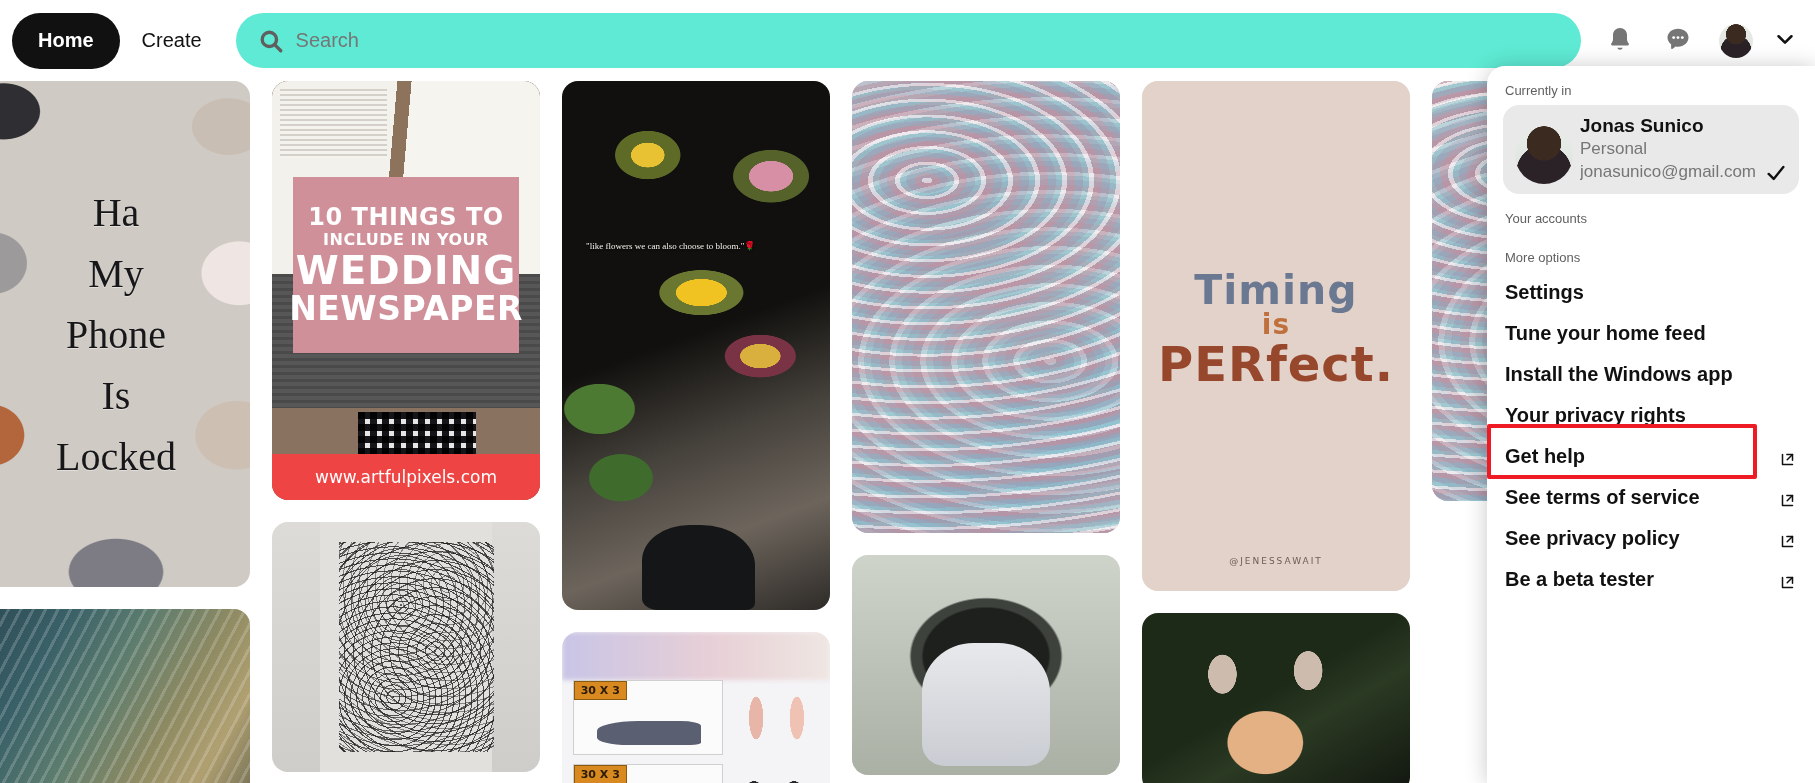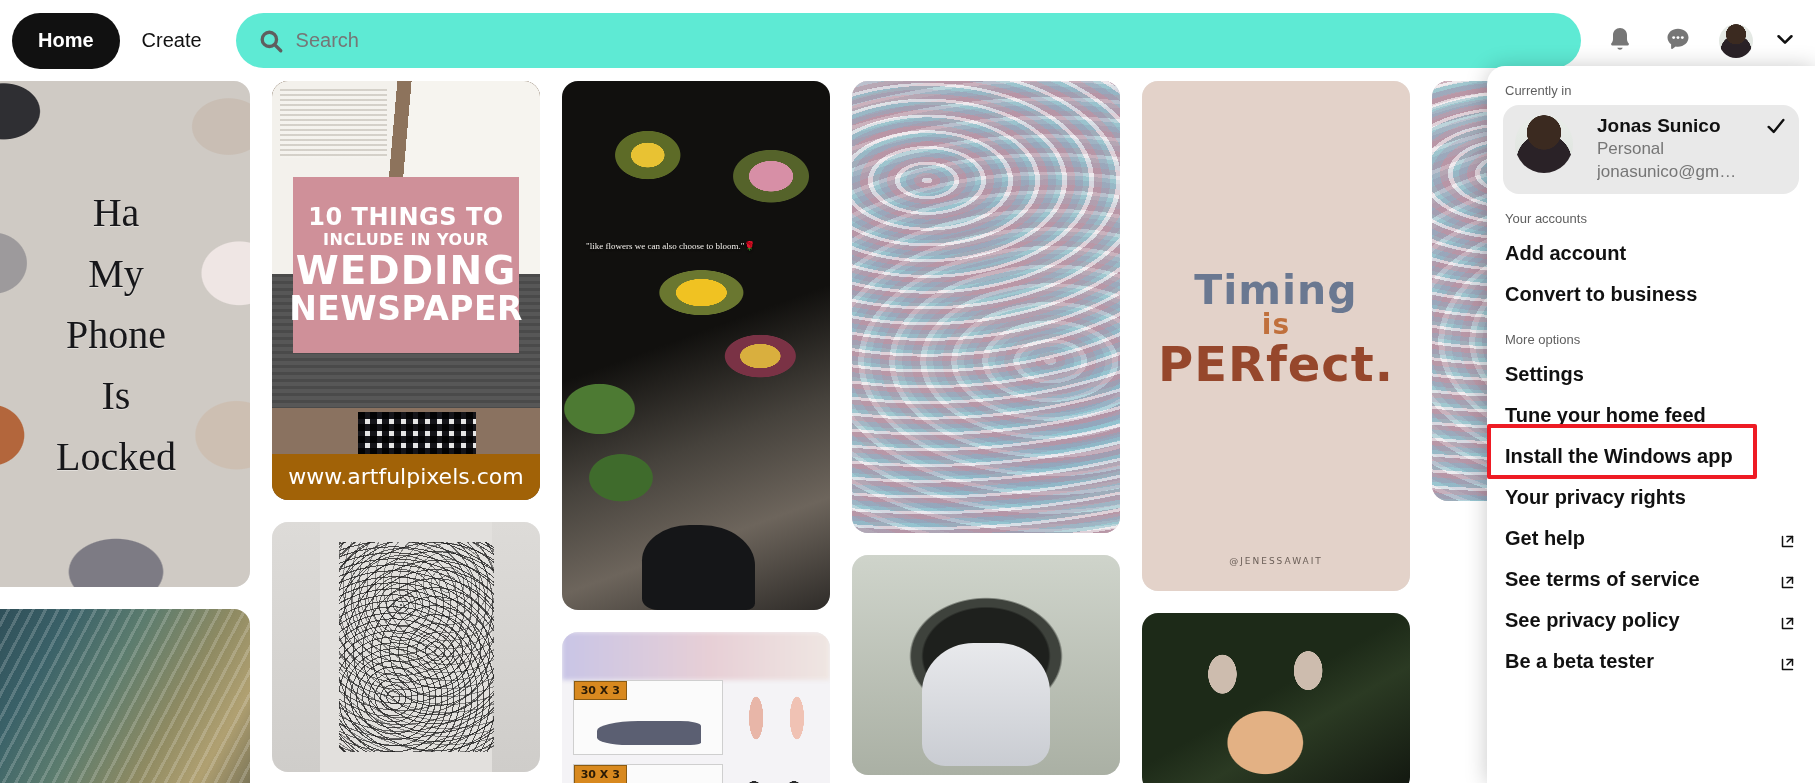--- a/index.html
+++ b/index.html
@@ -155,23 +155,23 @@
     align-items: center; justify-content: center;
     color: #ffffff; text-align: center; line-height: 1.0;
     font-family: "DejaVu Sans", sans-serif; font-weight: bold;
   }
   .wed-l1 { font-size: 24px; letter-spacing: .5px; }
   .wed-l2 { font-size: 16px; letter-spacing: .5px; margin-top: 3px; }
   .wed-l3 { font-size: 39px; letter-spacing: 1px; margin-top: 3px; }
   .wed-l4 { font-size: 33px; letter-spacing: .5px; margin-top: 2px; }
   .wed-url {
     position: absolute; left: 0; right: 0; bottom: 0; height: 11%;
-    background: #a16207; color: #ffffff;
+    background: #ef4444; color: #ffffff;
     display: flex; align-items: center; justify-content: center;
-    font-size: 22px; font-family: "DejaVu Sans", sans-serif;
+    font-size: 17px; font-family: "DejaVu Sans", sans-serif;
   }
 
   .art-flowers {
     background:
       radial-gradient(ellipse 46px 34px at 32% 14%, #e8c233 0 36%, #5d6b27 37% 70%, rgba(0,0,0,0) 72%),
       radial-gradient(ellipse 52px 36px at 78% 18%, #d78fa6 0 42%, #55632a 43% 72%, rgba(0,0,0,0) 74%),
       radial-gradient(ellipse 56px 30px at 52% 40%, #f0c222 0 45%, #6a7730 46% 74%, rgba(0,0,0,0) 76%),
       radial-gradient(ellipse 50px 30px at 74% 52%, #d9af3e 0 40%, #7a3245 41% 70%, rgba(0,0,0,0) 72%),
       radial-gradient(ellipse 62px 44px at 14% 62%, #4d7a33 0 56%, rgba(0,0,0,0) 58%),
       radial-gradient(ellipse 54px 40px at 22% 75%, #3f6b2c 0 58%, rgba(0,0,0,0) 60%),
@@ -298,26 +298,26 @@
     z-index: 100;
     overflow: hidden;
     padding: 0 16px;
   }
   .menu-section-label {
     font-size: 13px; color: #5f5f5f;
     padding: 17px 2px 7px 2px;
     font-family: "Liberation Sans", sans-serif;
   }
   .acct-card {
-    display: flex; align-items: flex-start;
+    display: flex; align-items: flex-end;
     background: #e9e9e9;
     border-radius: 16px;
     padding: 10px 12px;
     cursor: pointer;
-    gap: 24px;
+    gap: 7px;
   }
   .acct-ava {
     width: 58px; height: 58px; border-radius: 50%; flex: none;
     background:
       radial-gradient(circle at 50% 30%, #3b2a20 0 34%, rgba(0,0,0,0) 35%),
       radial-gradient(circle at 50% 80%, #2a2227 0 50%, rgba(0,0,0,0) 51%),
       linear-gradient(#e9ede9, #dde2dd);
   }
   .acct-txt { flex: 1; min-width: 0; }
   .acct-name { font-size: 19px; font-weight: bold; color: #111; line-height: 1.2; }
@@ -503,28 +503,20 @@
       <div class="acct-mail">jonasunico@gmail.com</div>
     </div>
     <span class="acct-check">
       <svg viewBox="0 0 24 24" width="22" height="22" fill="none" stroke="currentColor" stroke-width="2.6" stroke-linecap="round" stroke-linejoin="round">
         <polyline points="4,13 9.5,18.5 20,5.5"></polyline>
       </svg>
     </span>
   </div>
 
   <div class="menu-section-label">Your accounts</div>
-  <div id="acct-actions">
-      <div class="menu-item bold">
-        <span>Add account</span>
-      </div>
-      <div class="menu-item bold">
-        <span>Convert to business</span>
-      </div>
-    </div>
 
   <div class="menu-section-label">More options</div>
   <div id="more-options">
       <div class="menu-item bold">
         <span>Settings</span>
       </div>
       <div class="menu-item bold">
         <span>Tune your home feed</span>
       </div>
       <div class="menu-item bold">

